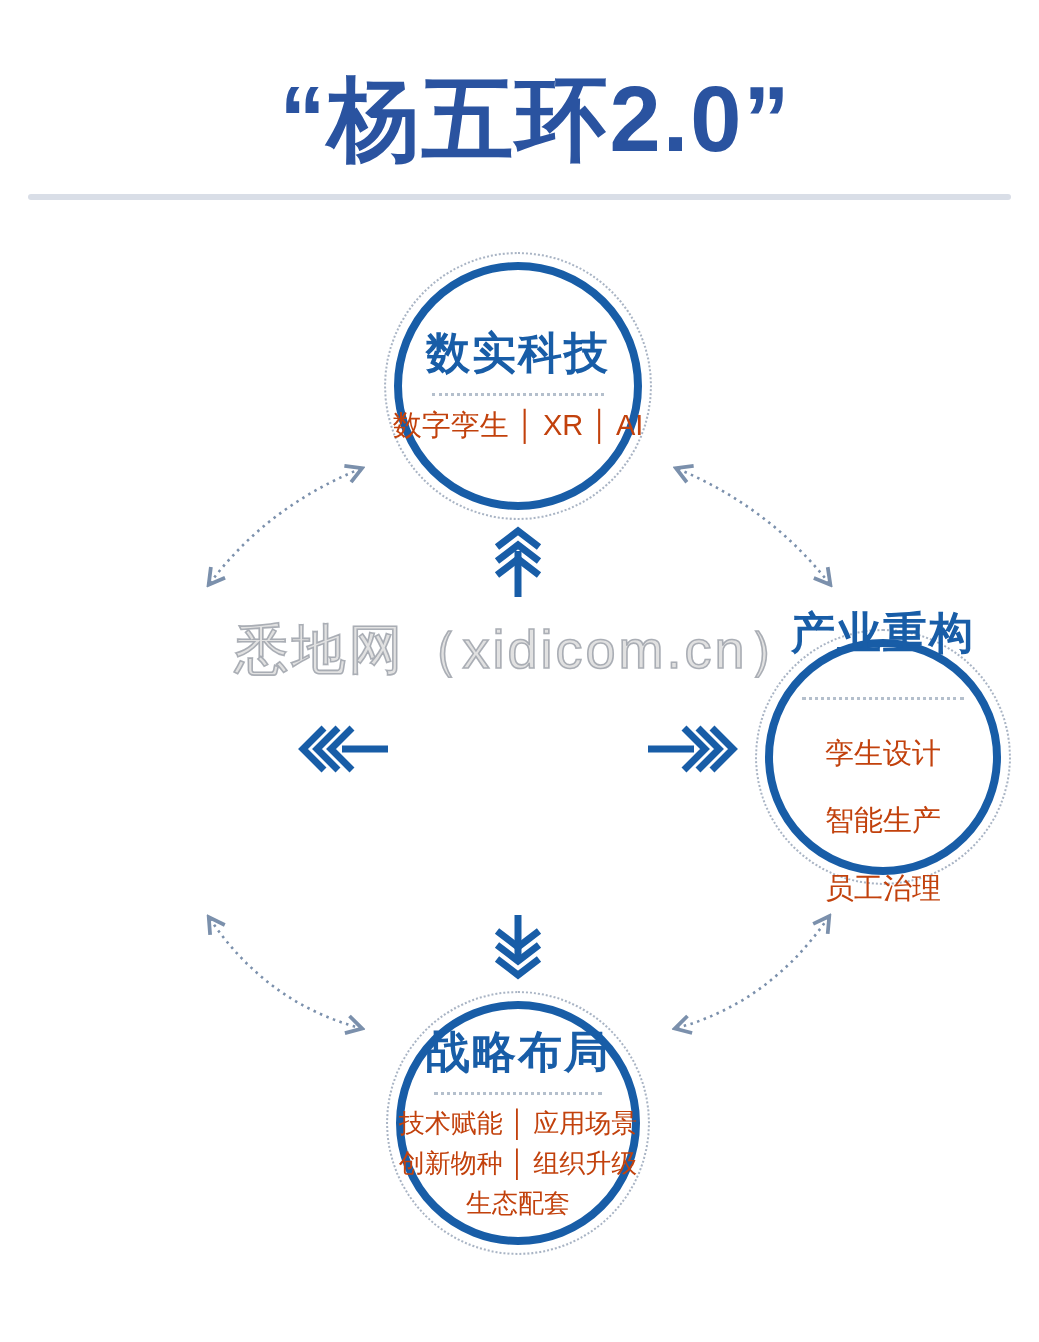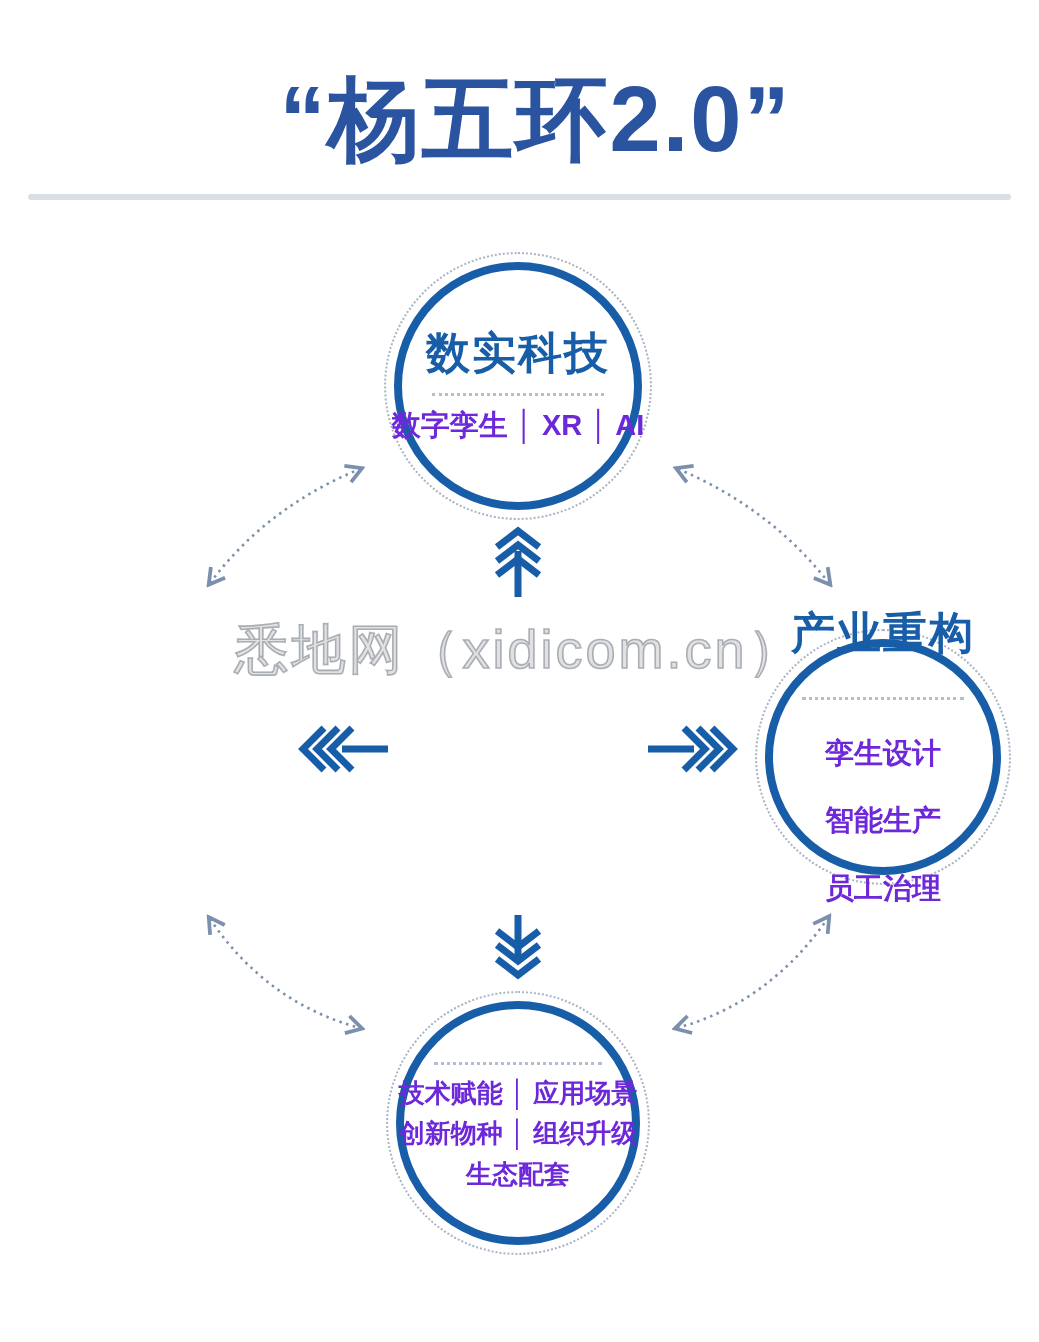--- a/index.html
+++ b/index.html
@@ -33,21 +33,21 @@
   .node-right  { left:755px; top:629px; width:256px; height:256px; }
   .node-right  .inner { width:236px; height:236px;gap:24px; }
   .node-bottom { left:386px; top:991px; width:264px; height:264px; }
   .node-bottom .inner { width:244px; height:244px; }
 
   .node-center { left:356px; top:595px; width:324px; height:324px; border-color:#4d5e77; }
   .node-center .inner { width:300px; height:300px; border:none; background:#1263a8; }
 
   .node-title { font-size:44px; font-weight:900; color:#185da7; letter-spacing:2px; white-space:nowrap; }
   .dotline { width:74%; border-top:3px dotted #b4bfcc; margin:10px 0 8px 0; }
-  .row { font-size:29px; font-weight:700; color:#6d28d9; line-height:1.5; white-space:nowrap; }
+  .row { font-size:29px; font-weight:400; color:#c2410c; line-height:1.5; white-space:nowrap; }
   .node-bottom .row { font-size:26px; line-height:1.55; }
 
   .node-center .node-title { color:#ffffff; font-size:50px; line-height:1.22; letter-spacing:3px; }
   .node-center .dotline { border-top:3px dotted rgba(255,255,255,.85); width:64%; margin:14px 0 10px 0; }
   .node-center .row { color:#ffffff; font-size:30px; font-weight:700; }
 
   .watermark {
     position:absolute; top:614px; left:50%; transform:translateX(-50%);
     z-index:5; white-space:nowrap; font-size:54px; font-weight:400; letter-spacing:3px;
     color:rgba(255,255,255,0.30);
@@ -120,20 +120,21 @@
       <div class="node-title">产业重构</div>
       <div class="dotline"></div>
       <div class="row">孪生设计</div>
       <div class="row">智能生产</div>
       <div class="row">员工治理</div>
     </div>
   </div>
 
   <div class="node node-bottom">
     <div class="inner">
+      <div class="node-title">战略布局</div>
       <div class="dotline"></div>
       <div class="row">技术赋能 │ 应用场景</div>
       <div class="row">创新物种 │ 组织升级</div>
       <div class="row">生态配套</div>
     </div>
   </div>
 
   <div class="watermark">悉地网（xidicom.cn）</div>
 
 </div>

